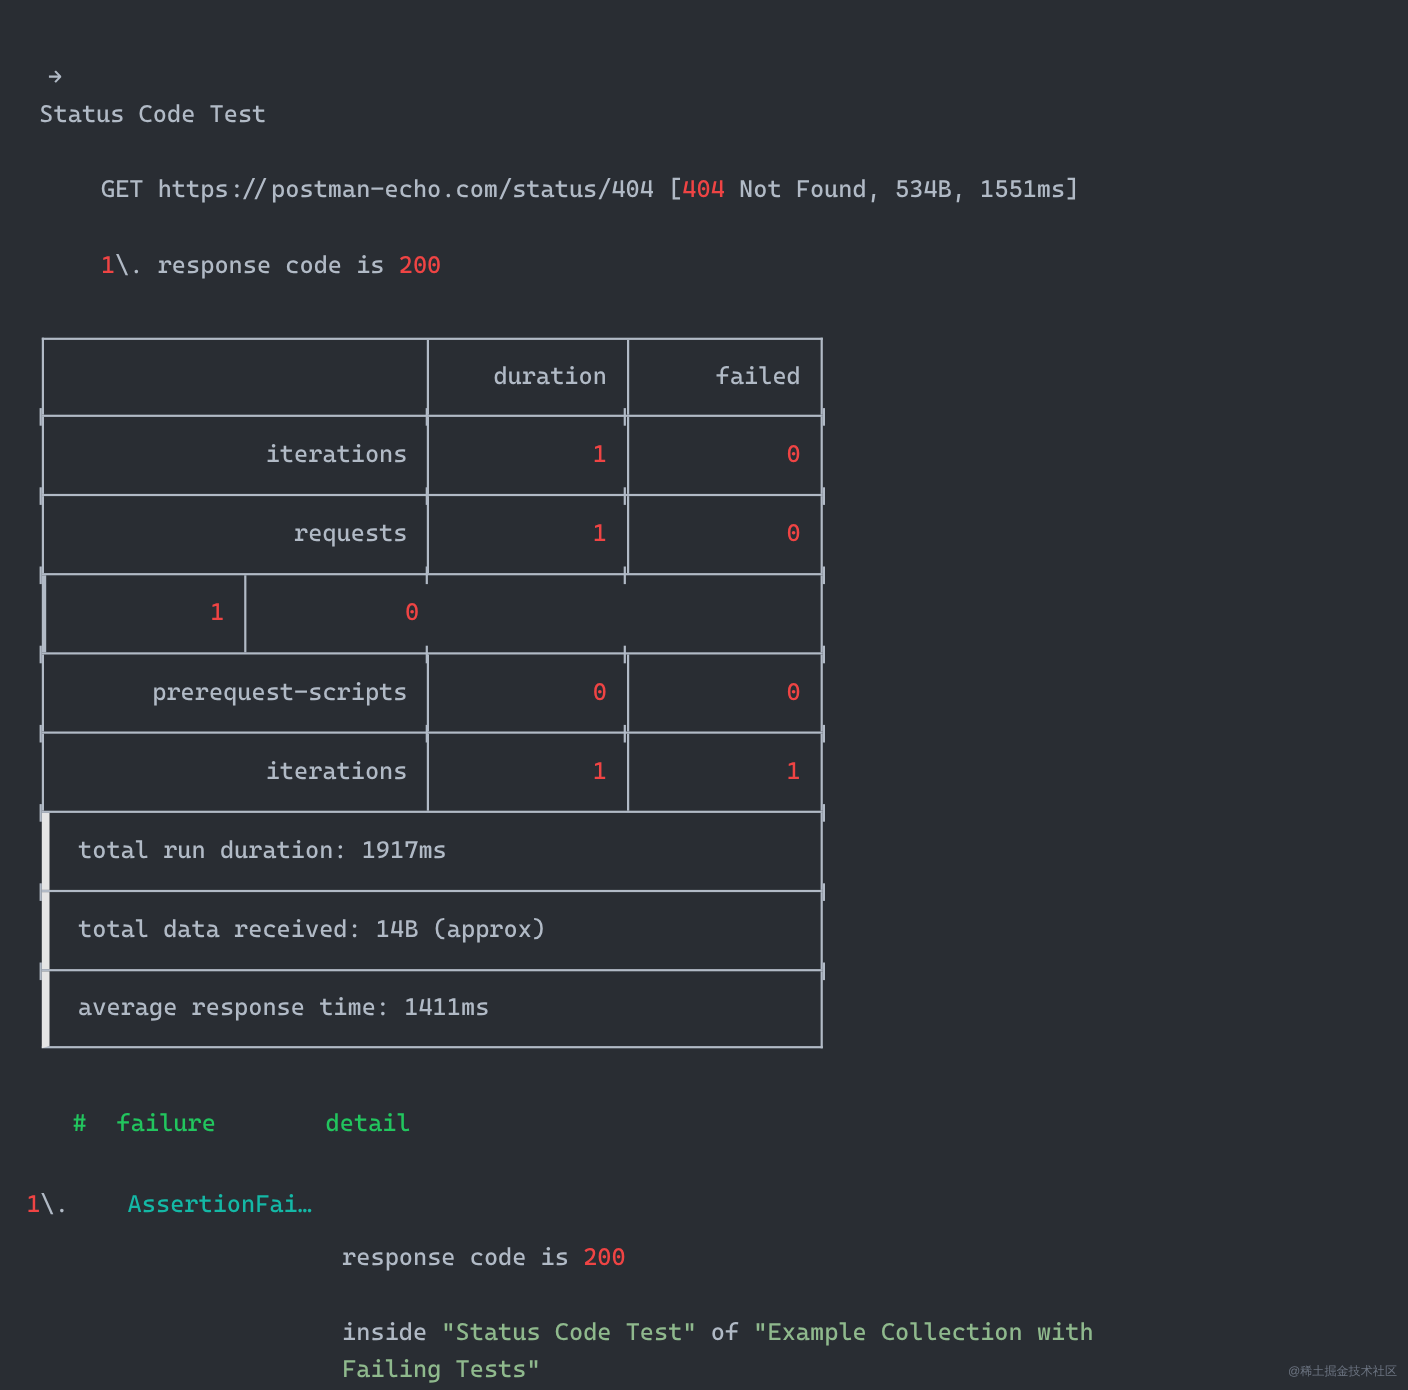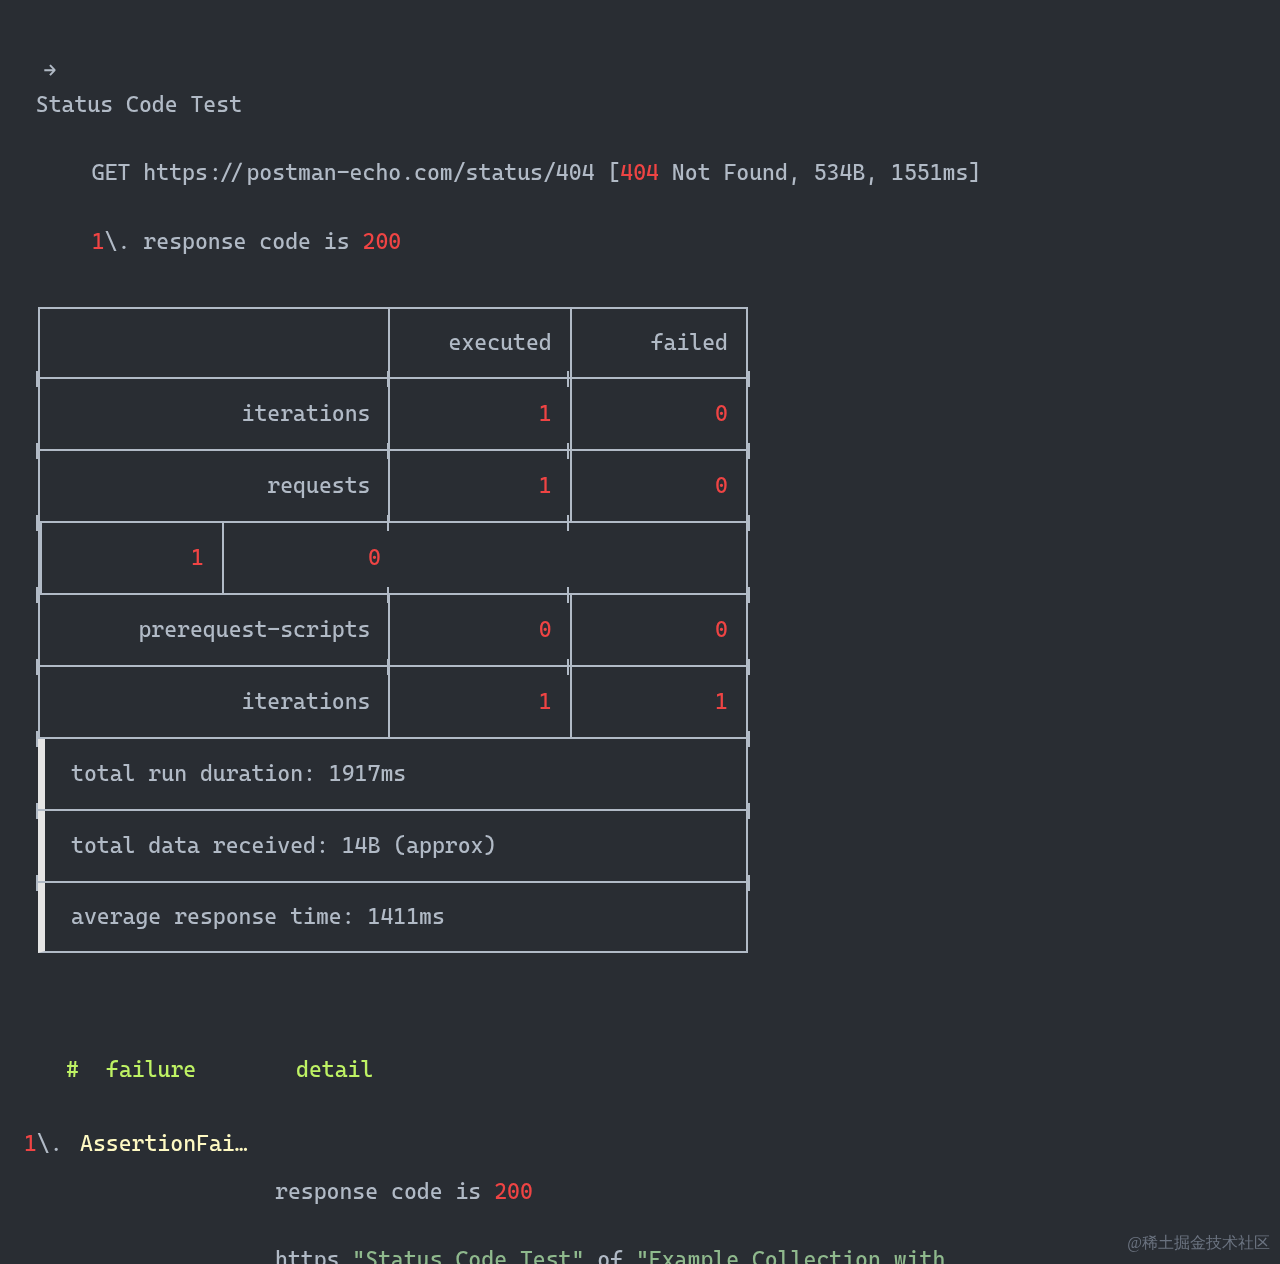--- a/index.html
+++ b/index.html
@@ -76,61 +76,61 @@
   }
   .hdivider.cols::before { left: 349px; }
   .hdivider.cols::after  { left: 529px; }
   .hdivider .tick-l, .hdivider .tick-r {
     position:absolute; top:-8px; width:2px; height:16px; background:#b1bac6;
   }
   .tick-l { left:-2px; }
   .tick-r { right:-2px; }
 
   .fail-header {
-    margin-top: 100px;
+    margin-top: 52px;
     padding-left: 56px;
-    color: #bef264;
+    color: #22c55e;
   }
   .fh-hash { display:inline-block; width: 40px;}
   .fh-fail { display:inline-block; width: 190px;}
 
   .fail-row { margin-top: 40px; padding-left: 14px;}
   .fr-idx { display:inline-block; width:56px; vertical-align:top;}
-  .fr-type { display:inline-block; width:195px; vertical-align:top; color:#fef9c3;}
+  .fr-type { display:inline-block; width:195px; vertical-align:top; color:#14b8a6;margin-left:36px;}
   .fr-detail { display:inline-block; vertical-align:top;margin-top:48px;}
   .fr-detail .dline { white-space: pre; }
 
   .watermark {
     position: absolute;
     bottom: 8px;
     right: 10px;
-    font-size: 16px;
+    font-size: 11px;
     color: #6b7380;
-    font-family: Liberation Serif, serif;
+    font-family: Liberation Sans, sans-serif;
   }
 </style>
 </head>
 <body>
 
 <div class="line">
   <span class="arrow">→</span>
   <span>Status Code Test</span>
 </div>
 <div class="line indent1">
   <span>GET</span><span> </span><span>https://postman-echo.com/status/404</span><span> [</span><span class="orange">404</span><span> Not Found, 534B, 1551ms]</span>
 </div>
 <div class="line indent1">
   <span class="orange">1</span><span>\. </span><span>response code is </span><span class="orange">200</span>
 </div>
 
 <div class="table-wrap">
   <div class="trow">
     <div class="cell cell-label"></div>
     <div class="sep-v"></div>
-    <div class="cell cell-exec">executed</div>
+    <div class="cell cell-exec">duration</div>
     <div class="sep-v"></div>
     <div class="cell cell-fail">failed</div>
   </div>
   <div class="hdivider cols">
       <span class="tick-l"></span>
       <span class="tick-r"></span>
     </div>
 
   <div class="trow">
     <div class="cell cell-label">iterations</div>
@@ -205,18 +205,18 @@
 </div>
 
 <div class="fail-header">
   <span class="fh-hash">#</span><span class="fh-fail">failure</span><span>detail</span>
 </div>
 
 <div class="fail-row">
   <span class="fr-idx"><span class="orange">1</span><span>\.</span></span><span class="fr-type">AssertionFai…</span><span class="fr-detail">
     <span class="dline"><span>response code is </span><span class="orange">200</span></span><br>
     <br>
-    <span class="dline"><span>https </span><span class="green">"Status Code Test"</span><span> of </span><span class="green">"Example Collection with</span></span><br>
+    <span class="dline"><span>inside </span><span class="green">"Status Code Test"</span><span> of </span><span class="green">"Example Collection with</span></span><br>
     <span class="dline"><span class="green">Failing Tests"</span></span>
   </span>
 </div>
 
 <div class="watermark">@稀土掘金技术社区</div>
 
 </body></html>

